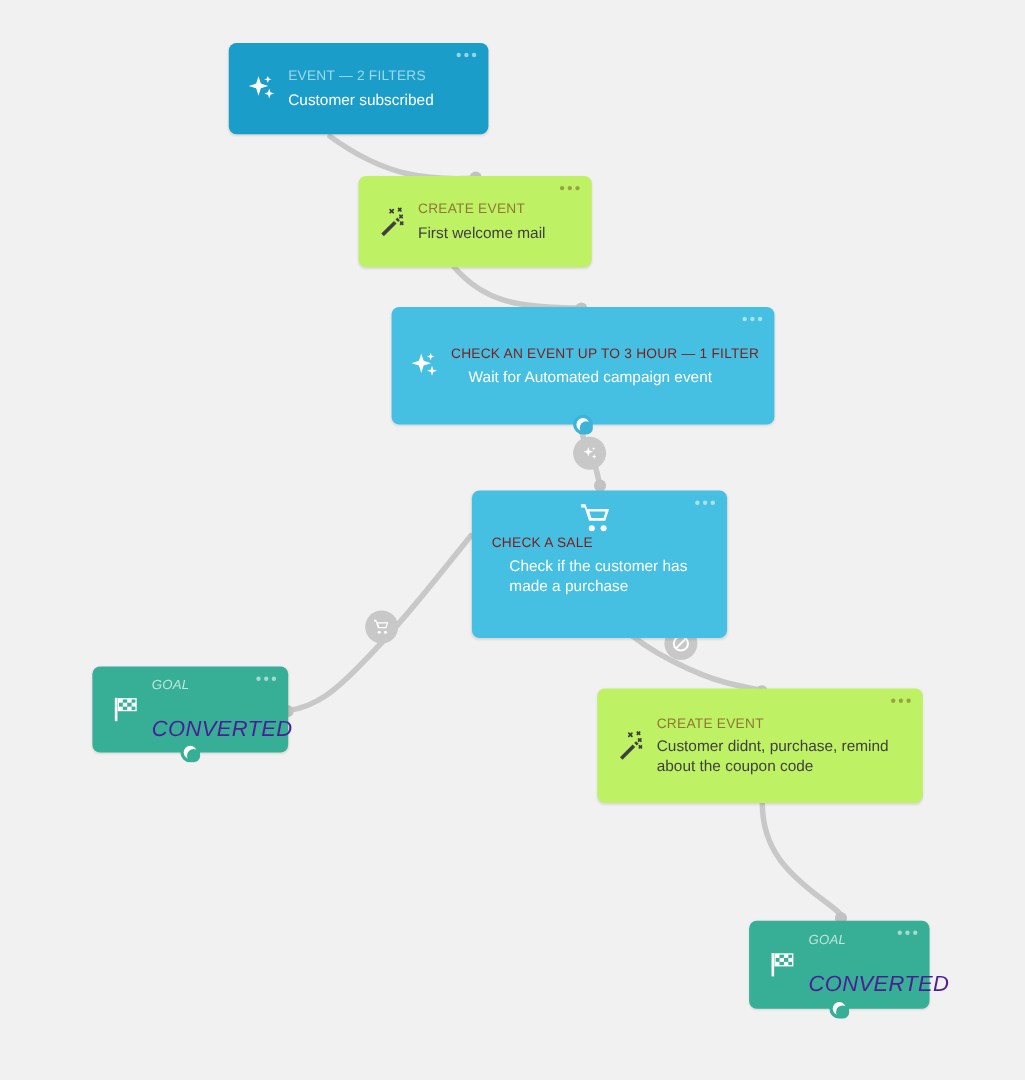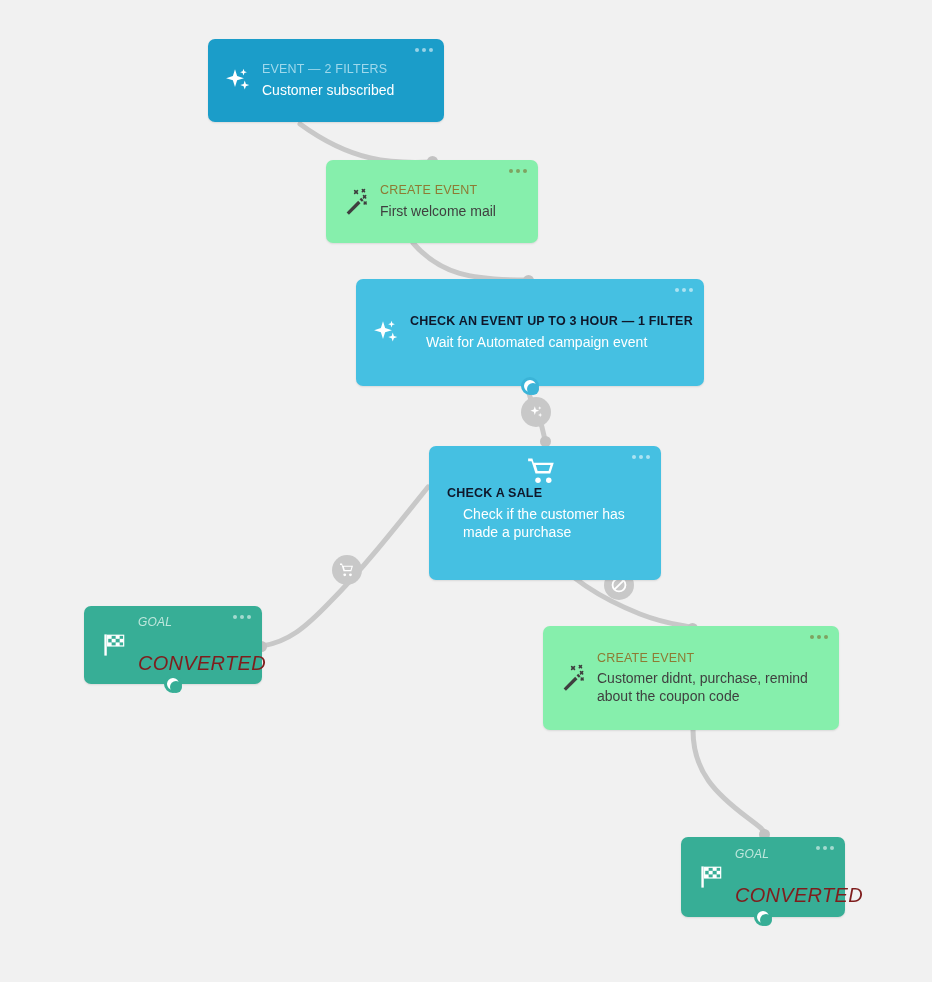--- a/index.html
+++ b/index.html
@@ -63,30 +63,30 @@
     line-height: 1.30;
     font-weight: 400;
   }
 
   
   .v-blue-dark { background: #1b9dc9; }
   .v-blue-dark .node-kicker { color: #9fd9ec; }
   .v-blue-dark .node-title  { color: #ffffff; }
 
   .v-blue { background: #45c0e2; }
-  .v-blue .node-kicker { color: #0f172a; font-weight: bold; }
+  .v-blue .node-kicker { color: #7f1d1d; }
   .v-blue .node-title  { color: #ffffff; margin-left: 16px; }
 
-  .v-yellow { background: #86efac; }
+  .v-yellow { background: #bef264; }
   .v-yellow .node-kicker { color: #8e7a33; }
   .v-yellow .node-title  { color: #3f3f3f; }
 
   .v-green { background: #37ae96; font-style: italic; }
   .v-green .node-kicker { color: #bfe7dd; }
-  .v-green .node-title  { color: #7f1d1d; margin-top: 20px; }
+  .v-green .node-title  { color: #4c1d95; margin-top: 20px; }
 
   .dots {
     position: absolute;
     top: 9px;
     right: 11px;
     display: flex;
     gap: 3px;
     z-index: 4;
   }
   .dots i {

